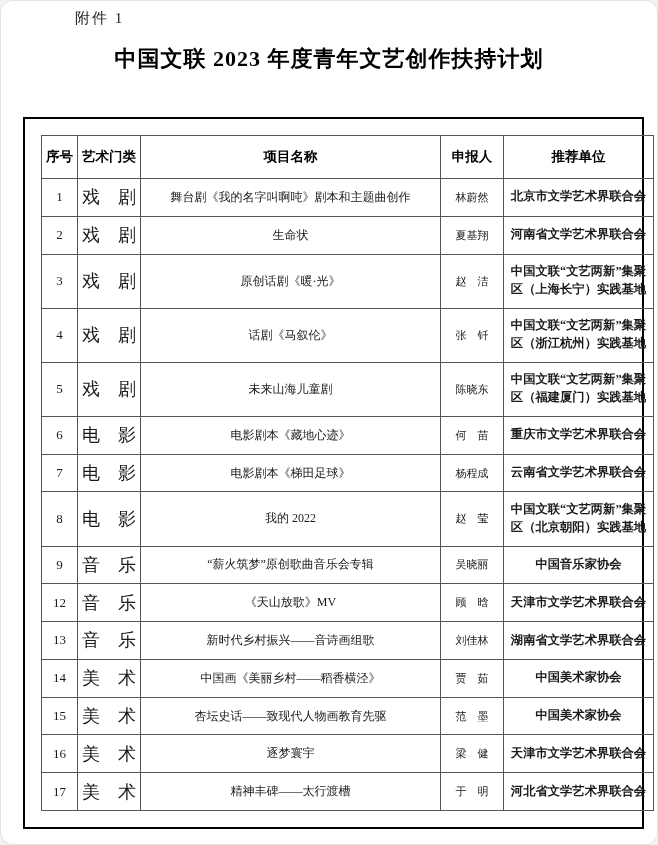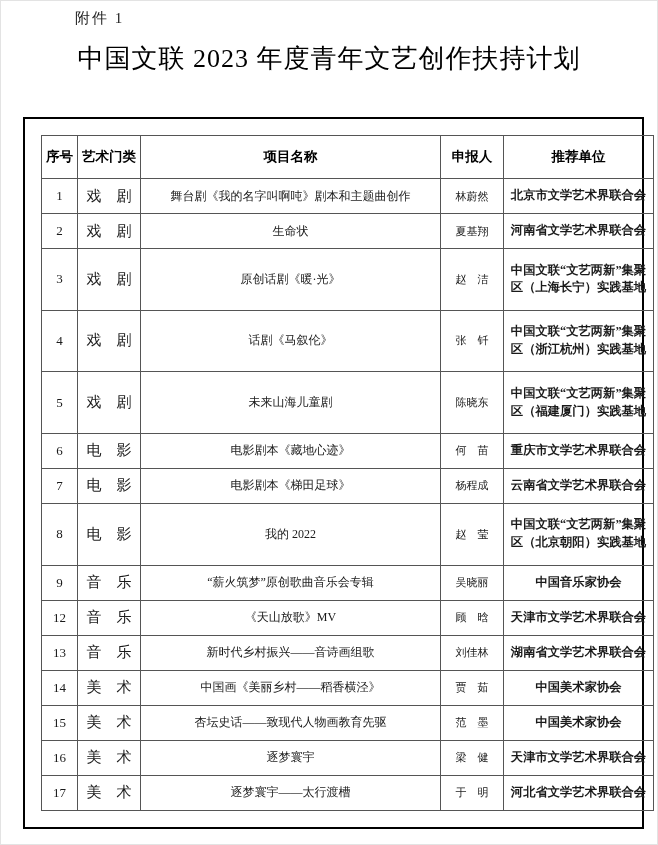--- a/index.html
+++ b/index.html
@@ -10,39 +10,40 @@
   .page {
     position: relative;
     width: 658px;
     height: 845px;
     margin: 0 auto;
     background: #ffffff;
     font-family: "Liberation Serif", serif;
     color: #1a1a1a;
     overflow: hidden;
     box-shadow: inset 0 0 0 1px #e3e3e3;
+    border-radius: 13px;
   }
   .attachment {
     position: absolute;
     top: 9px;
     left: 75px;
     font-size: 15px;
     letter-spacing: 2px;
     color: #222;
   }
   .title-block {
     position: absolute;
     top: 41px;
     left: 0;
     width: 100%;
     text-align: center;
   }
   .title-line {
-    font-size: 26px;
-    font-weight: normal;
+    font-size: 22px;
+    font-weight: bold;
     line-height: 36px;
     letter-spacing: 1px;
     color: #000;
   }
   .table-outer {
     position: absolute;
     top: 117px;
     left: 23px;
     width: 621px;
     height: 712px;
@@ -66,21 +67,21 @@
     vertical-align: middle;
   }
   table.projects thead tr { height: 43px; }
   table.projects th {
     font-family: "Liberation Sans", sans-serif;
     font-weight: bold;
     font-size: 13.5px;
     color: #000;
   }
   td.c0 { font-size: 13px; font-family: "Liberation Serif", serif; }
-  td.c1 { font-size: 15px; }
+  td.c1 { font-size: 18px; }
   td.c2 { font-size: 12px; }
   td.c3 { font-size: 11px; }
   td.c4 { font-size: 12.3px; line-height: 1.45; padding: 0 1px; font-weight: bold; }
 </style>
 </head>
 <body>
 
 <div class="page">
 
   <div class="attachment">附件 1</div>
@@ -202,21 +203,21 @@
           <tr>
             <td class="c0">16</td>
             <td class="c1">美　术</td>
             <td class="c2">逐梦寰宇</td>
             <td class="c3">梁　健</td>
             <td class="c4">天津市文学艺术界联合会</td>
           </tr>
           <tr>
             <td class="c0">17</td>
             <td class="c1">美　术</td>
-            <td class="c2">逐梦寰宇——太行渡槽</td>
+            <td class="c2">精神丰碑——太行渡槽</td>
             <td class="c3">于　明</td>
             <td class="c4">河北省文学艺术界联合会</td>
           </tr>
         </tbody>
     </table>
   </div>
 
 </div>
 
 </body></html>

